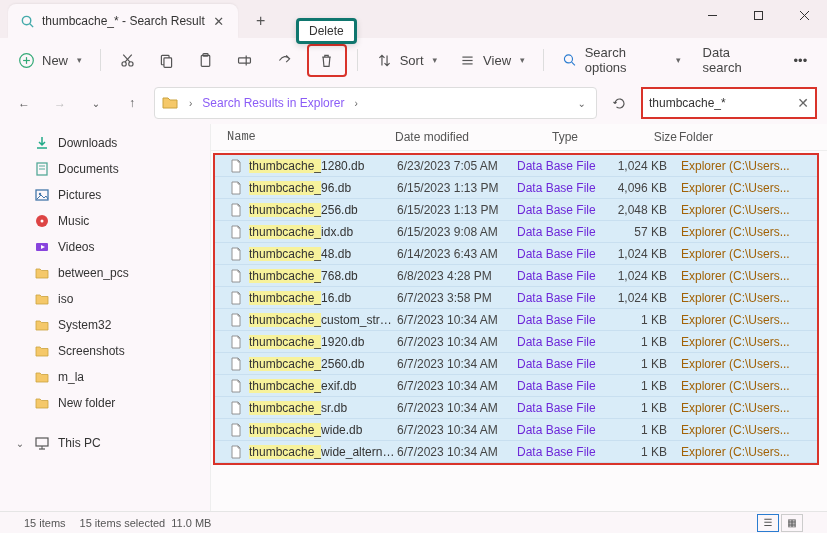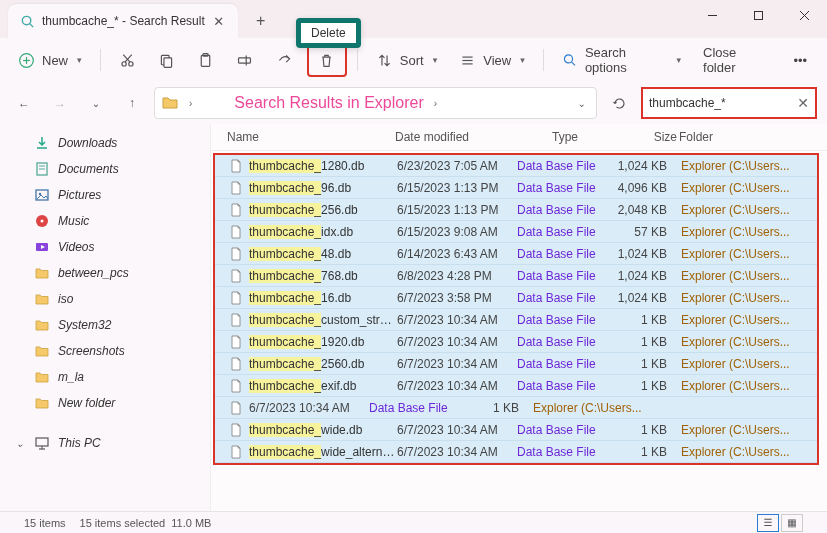--- a/index.html
+++ b/index.html
@@ -9,60 +9,60 @@
 .titlebar { display: flex; align-items: flex-start; height: 38px; background: #f5edf0; position: relative; }
 .tab { display: flex; align-items: center; gap: 7px; background: #fcf7fa; border-radius: 8px 8px 0 0; padding: 7px 12px; margin: 4px 0 0 8px; height: 34px; min-width: 210px; box-shadow: 0 -1px 2px rgba(0,0,0,0.05); }
 .tab .fav { width: 15px; height: 15px; }
 .tab .title { flex: 1; font-size: 12px; }
 .tab .close { width: 14px; height: 14px; display:flex; align-items:center; justify-content:center; font-size:13px; color:#555; }
 .newtab { width: 30px; height: 30px; display: flex; align-items:center; justify-content:center; margin: 6px 0 0 8px; color:#555; font-size: 16px; }
 .wincontrols { position: absolute; right: 0; top: 0; display: flex; }
 .wincontrols div { width: 46px; height: 30px; display:flex; align-items:center; justify-content:center; color:#333; }
 
 
-.tooltip { position: absolute; left: 296px; top: 18px; background:#fff; border:5px solid #0f766e; padding: 3px 10px; font-size:12px; border-radius:4px; box-shadow:0 2px 6px rgba(0,0,0,0.15); z-index: 20; }
+.tooltip { position: absolute; left: 296px; top: 18px; background:#fff; border:3px solid #0f766e; padding: 3px 10px; font-size:12px; border-radius:4px; box-shadow:0 2px 6px rgba(0,0,0,0.15); z-index: 20; }
 
 
 .toolbar { display:flex; align-items:center; height: 44px; padding: 0 10px; gap: 6px; background:#fcf7fa; }
 .tbtn { display:flex; align-items:center; gap:7px; padding: 5px 8px; border-radius:4px; color:#444; font-size:13px; }
 .tbtn.icon-only { width: 34px; justify-content:center; }
 .tbtn .chev { font-size:9px; color:#666; margin-left:2px; }
 .sep { width:1px; height:22px; background:#ddd; margin: 0 4px; }
 .delete-wrap { border: 2px solid #d9332a; border-radius:4px; padding:1px; }
 
 .toolbar svg { width:17px; height:17px; stroke:#555; fill:none; stroke-width:1.4; }
 .newbtn svg { stroke:#3a7; }
 .searchopt svg { stroke:#2a7cd0; }
 
 
 .addr-row { display:flex; align-items:center; height: 42px; padding: 0 10px; gap: 8px; background:#fcf7fa; }
 .navbtn { width:28px; height:28px; display:flex; align-items:center; justify-content:center; color:#555; }
 .navbtn.disabled { color:#bbb; }
 .addrbox { flex:1; display:flex; align-items:center; background:#fff; border:1px solid #ddd; border-radius:4px; height:32px; padding: 0 6px; gap:6px; }
 .addrbox .folder-ic { width:18px; height:18px; }
-.addrbox .seg { font-size:16px; color:#ec4899;margin-left:32px; }
+.addrbox .seg { font-size:12px; color:#8b5cf6; }
 .addrbox .bchev { font-size:10px; color:#666; padding:0 4px; }
 .addrbox .spacer { flex:1; }
 .refresh-ic { width:28px; height:28px; display:flex; align-items:center; justify-content:center; }
 .searchbox { width:176px; height:32px; border:2px solid #d9332a; background:#fff; display:flex; align-items:center; padding:0 6px; font-size:12px; }
 .searchbox span.sq { flex:1; }
 .searchbox .sx { color:#666; font-size:14px; }
 
 
 .main { display:flex; height: calc(533px - 38px - 44px - 42px - 22px); background:#fcf7fa; }
 .sidebar { width: 210px; padding: 6px 0 6px 10px; overflow:hidden; }
-.side-item { display:flex; align-items:center; gap:8px; padding: 5px 4px; font-size:12px; color:#333;font-style:italic; }
+.side-item { display:flex; align-items:center; gap:8px; padding: 5px 4px; font-size:12px; color:#333; }
 .side-item .exp { width:12px; font-size:10px; color:#666; text-align:center; }
 .side-item .ic { width:16px; height:16px; display:flex; align-items:center; justify-content:center; }
 .side-sep { height:6px; }
 .side-item.thispc { margin-top:8px; }
 
 .content { flex:1; display:flex; flex-direction:column; border-left:1px solid #eee; background:#fdfbfc; position:relative; }
 .colhdr { display:flex; padding: 6px 0 6px 16px; font-size:12px; color:#555; border-bottom:1px solid #eee; }
-.col-name { width: 168px; }
+.col-name { width: 168px; font-family: Liberation Mono, monospace; }
 .col-date { width: 120px; }
 .col-type { width: 100px; text-align: center; }
 .col-size { width: 64px; text-align:right; padding-right:2px; }
 .col-folder { flex:1; }
 
 .filelist { border:2px solid #d9332a; margin: 2px 8px 2px 2px; }
 .row { display:flex; align-items:center; padding: 3.5px 0 3.5px 14px; font-size:12px; background:#d9ecf8; border-bottom:1px solid #c8dff0; }
 .row .ic { width:14px; height:14px; margin-right:6px; }
 .row .nm { width:148px; overflow:hidden; white-space:nowrap; text-overflow:ellipsis; }
 .row .nm .hl { background:#f7f29c; }
@@ -183,21 +183,21 @@
   <div class="sep"></div>
   <div class="tbtn searchopt">
       <svg viewBox="0 0 20 20">
         <circle cx="8" cy="8" r="5"></circle>
         <line x1="12" y1="12" x2="16" y2="16"></line>
       </svg>
       <span>Search options</span>
       <span class="chev">▾</span>
     </div>
   <div class="tbtn">
-      <span>Close folder</span>
+      <span>Data search</span>
     </div>
   <div class="tbtn icon-only">•••</div>
 </div>
 
 <div class="addr-row">
   <div class="navbtn">←</div>
   <div class="navbtn disabled">→</div>
   <div class="navbtn">
       <span style="font-size:10px">⌄</span>
     </div>
@@ -471,20 +471,21 @@
           <span class="dt">6/7/2023 10:34 AM</span>
           <span class="tp">Data Base File</span>
           <span class="sz">1 KB</span>
           <span class="fd">Explorer (C:\Users...</span>
         </div>
         <div class="row">
           <span class="ic"><svg width="14" height="14" viewBox="0 0 14 14">
               <path d="M3 1 h6 l2 2 v10 h-8 z" fill="#fff" stroke="#888" stroke-width="0.9"></path>
               <path d="M9 1 v2 h2" fill="none" stroke="#888" stroke-width="0.9"></path>
             </svg></span>
+          <span class="nm"><span class="hl">thumbcache_</span>sr.db</span>
           <span class="dt">6/7/2023 10:34 AM</span>
           <span class="tp">Data Base File</span>
           <span class="sz">1 KB</span>
           <span class="fd">Explorer (C:\Users...</span>
         </div>
         <div class="row">
           <span class="ic"><svg width="14" height="14" viewBox="0 0 14 14">
               <path d="M3 1 h6 l2 2 v10 h-8 z" fill="#fff" stroke="#888" stroke-width="0.9"></path>
               <path d="M9 1 v2 h2" fill="none" stroke="#888" stroke-width="0.9"></path>
             </svg></span>

